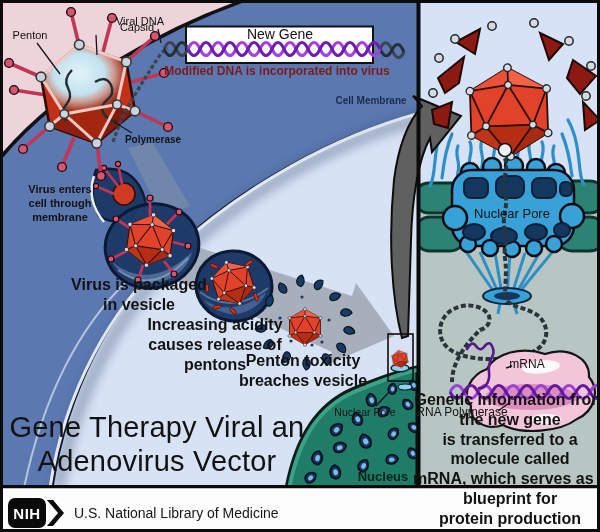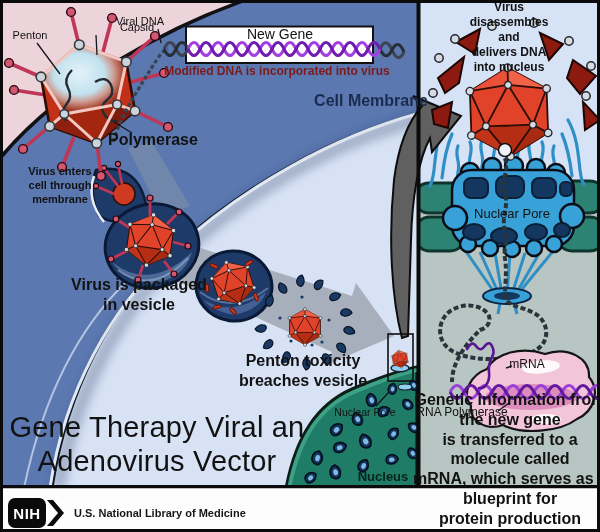--- a/index.html
+++ b/index.html
@@ -3,26 +3,26 @@
 <meta charset="utf-8">
 <style>
   html,body{margin:0;padding:0;background:#222;}
   #stage{position:relative;width:600px;height:532px;overflow:hidden;background:#fff;
          font-family:"Liberation Sans",sans-serif;}
   #art{position:absolute;left:0;top:0;}
   .lbl{position:absolute;transform:translate(-50%,-50%);white-space:pre-line;
        text-align:center;color:#121212;line-height:1.25;pointer-events:none;}
   .b{font-weight:bold;}
   .s11{font-size:11px;} .s115{font-size:16px;} .s12{font-size:12px;}
-  .s13{font-size:13px;} .s135{font-size:16px;} .s14{font-size:14px;}
+  .s13{font-size:13px;} .s135{font-size:10px;} .s14{font-size:14px;}
   .title{font-size:29px;line-height:1.18;letter-spacing:.2px;}
   .maroon{color:#7c1b1b;} .navy{color:#1b2b4d;} .dkgreen{color:#07241c;}
   .caption{width:200px;line-height:1.24;}
   .nih{color:#fff;font-size:15px;font-weight:bold;letter-spacing:.5px;}
-  .org{transform:translate(0,-50%);font-size:11px;font-weight:bold;color:#161616;}
+  .org{transform:translate(0,-50%);font-size:14px;font-weight:normal;color:#161616;}
 </style>
 </head>
 <body>
 
 <div id="stage">
 <svg id="art" width="600" height="532" viewBox="0 0 600 532">
   <defs>
     <radialGradient id="gvirus" cx="0.45" cy="0.42" r="0.78">
       <stop offset="0" stop-color="#e3f2f9"></stop>
           <stop offset="0.38" stop-color="#c2e2ef"></stop>
@@ -383,34 +383,35 @@
   <rect x="1.5" y="1.5" width="597" height="529" fill="none" stroke="#0b0b0b" stroke-width="3"></rect>
 </svg>
 
 <div class="lbl s11" style="left:30px;top:36px;text-align:center;">Penton</div>
 <div class="lbl s11" style="left:96px;top:28px;margin-left:41px;">Capsid</div>
 <div class="lbl s11" style="left:140px;top:22px;">Viral DNA</div>
 <div class="lbl s14" style="left:280px;top:35px;">New Gene</div>
 <div class="lbl s12 b maroon" style="left:277px;top:71px;">Modified DNA is incorporated into virus</div>
 <div class="lbl s135 b navy" style="left:371px;top:101px;">Cell Membrane</div>
 <div class="lbl s135 b" style="left:153px;top:140px;">Polymerase</div>
-<div class="lbl s11 b" style="left:60px;top:186px;text-align:center;">Virus enters
+<div class="lbl s11 b" style="left:60px;top:204px;text-align:center;">Virus enters
 cell through
 membrane</div>
 <div class="lbl s115 b" style="left:139px;top:295px;">Virus is packaged
 in vesicle</div>
+<div class="lbl s115 b" style="left:215px;top:345px;">Increasing acidity
+causes release of
+pentons</div>
 <div class="lbl s115 b" style="left:303px;top:371px;">Penton toxicity
 breaches vesicle</div>
 <div class="lbl" style="left:365px;top:413px;font-size:10.5px;">Nuclear Pore</div>
 <div class="lbl s13 b dkgreen" style="left:383px;top:477px;">Nucleus</div>
 <div class="lbl title" style="left:157px;top:444px;">Gene Therapy Viral an
 Adenovirus Vector</div>
 
-<div class="lbl s12 b" style="left:509px;top:37px;">Virus disassembles and
-delivers DNA into nucleus</div>
 <div class="lbl s13" style="left:512px;top:214px;">Nuclear Pore</div>
 <div class="lbl s12" style="left:527px;top:364px;">mRNA</div>
 <div class="lbl s12" style="left:462px;top:412px;">RNA Polymerase</div>
 <div class="lbl s115 b caption" style="left:510px;top:459px;">Genetic information from the new gene
 is transferred to a molecule called
 mRNA, which serves as a blueprint for
 protein production</div>
 
 <div class="lbl nih" style="left:27px;top:514px;">NIH</div>
 <div class="org" style="position:absolute;left:74px;top:513px;">U.S. National Library of Medicine</div>

